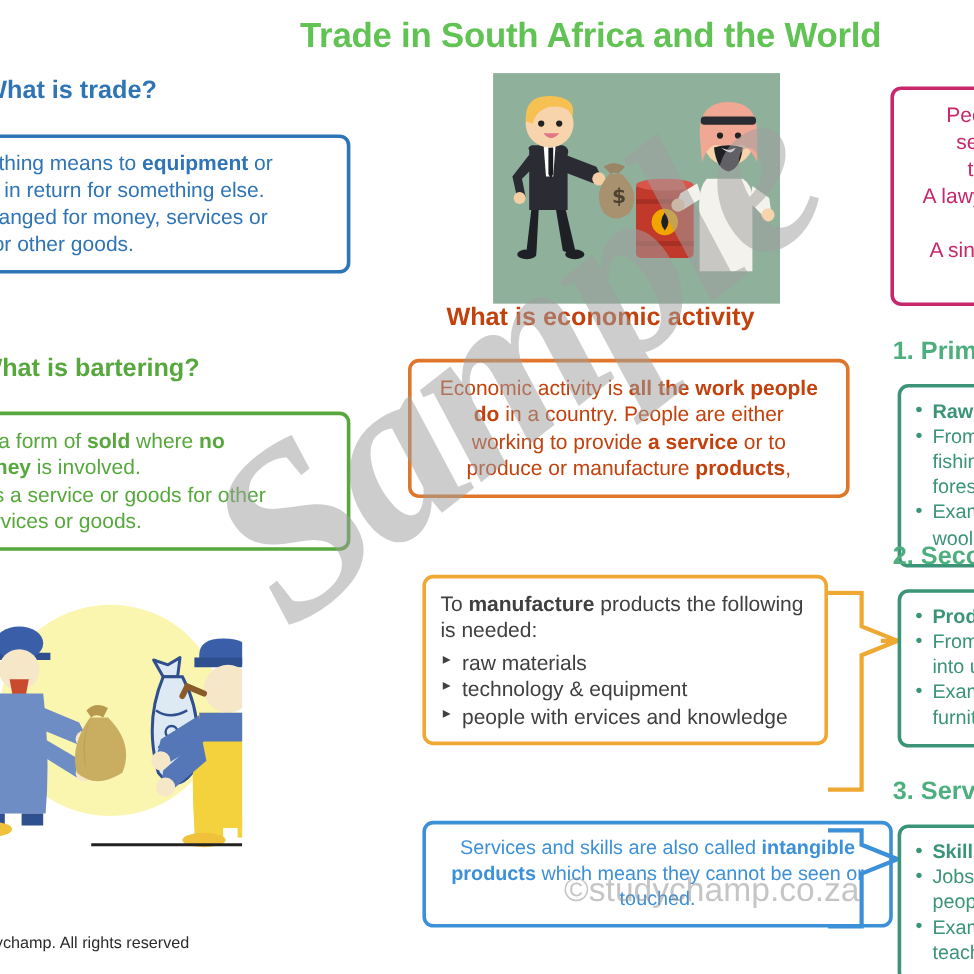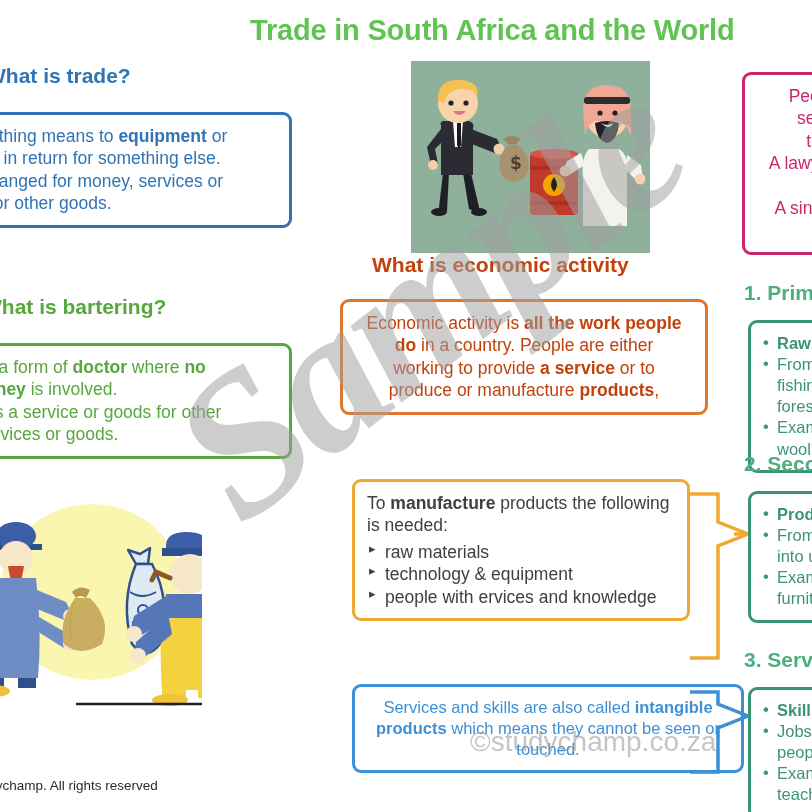--- a/index.html
+++ b/index.html
@@ -181,21 +181,21 @@
   <div class="box b-blue c-blue" id="trade-box">
     <p>ething means to <b>equipment</b> or</p>
     <p>g in return for something else.</p>
     <p>hanged for money, services or</p>
     <p>for other goods.</p>
   </div>
 
   <div class="sec-heading c-green" id="barter-heading">What is bartering?</div>
 
   <div class="box b-green c-green" id="barter-box">
-    <p>s a form of <b>doctor</b> where <b>no</b></p>
+    <p>s a form of <b>sold</b> where <b>no</b></p>
     <p><b>oney</b> is involved.</p>
     <p>es a service or goods for other</p>
     <p>ervices or goods.</p>
   </div>
 
   <div id="illus-trade">
     <svg width="239" height="192" viewBox="0 0 239 192">
       <rect x="0" y="0" width="239" height="192" fill="#8FB09B"></rect>
 
       <g>

